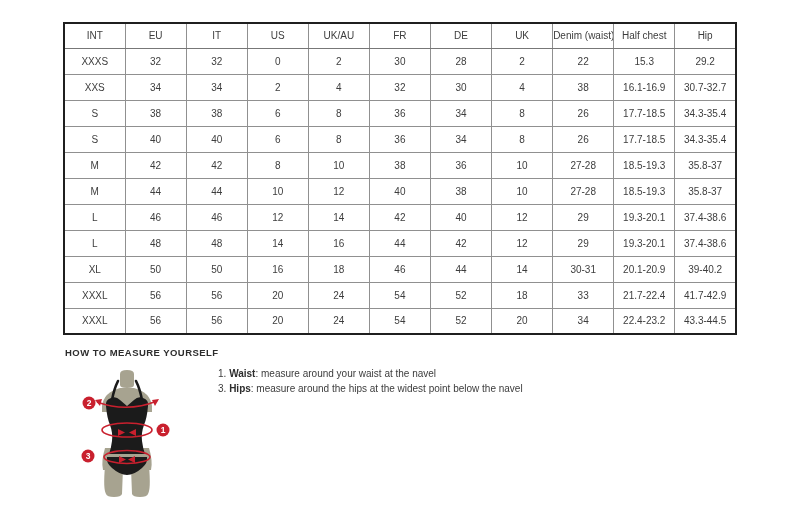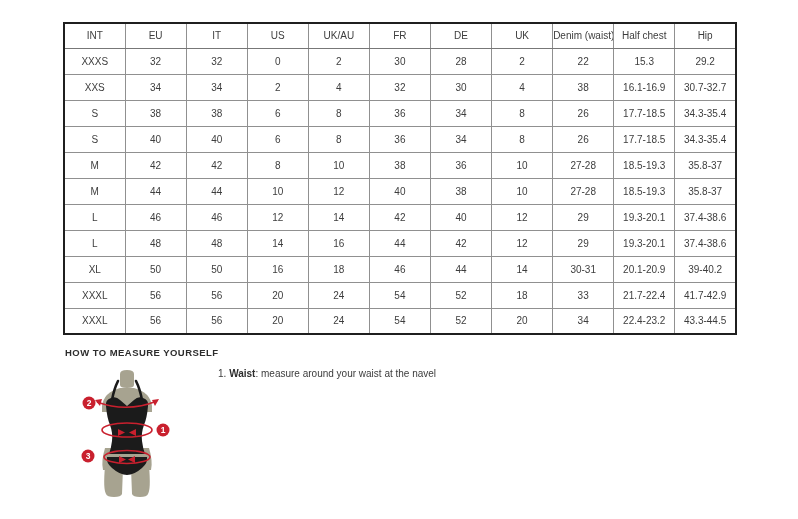--- a/index.html
+++ b/index.html
@@ -249,14 +249,15 @@
         <g>
           <circle cx="12" cy="88" r="6.5" fill="#c9202e"></circle>
           <text x="12" y="91" fill="#ffffff">3</text>
         </g>
       </g>
     </svg>
   </div>
 
   <div class="instructions">
       <div class="instr"><span>1. </span><b>Waist</b><span>: measure around your waist at the navel</span></div>
+      <div class="instr"><span>3. </span><b>Hips</b><span>: measure around the hips at the widest point below the navel</span></div>
     </div>
 </div>
 
 </body></html>

